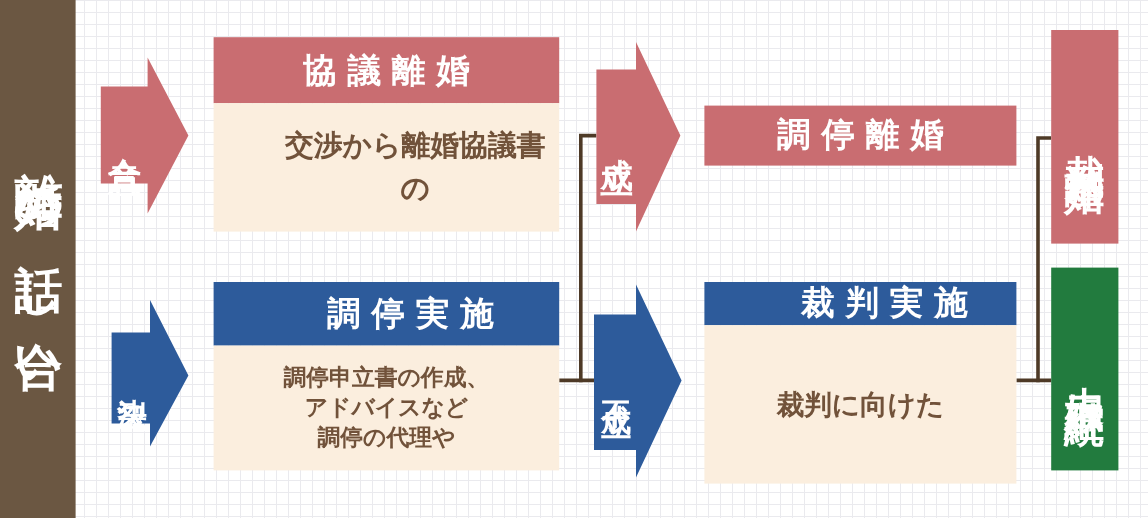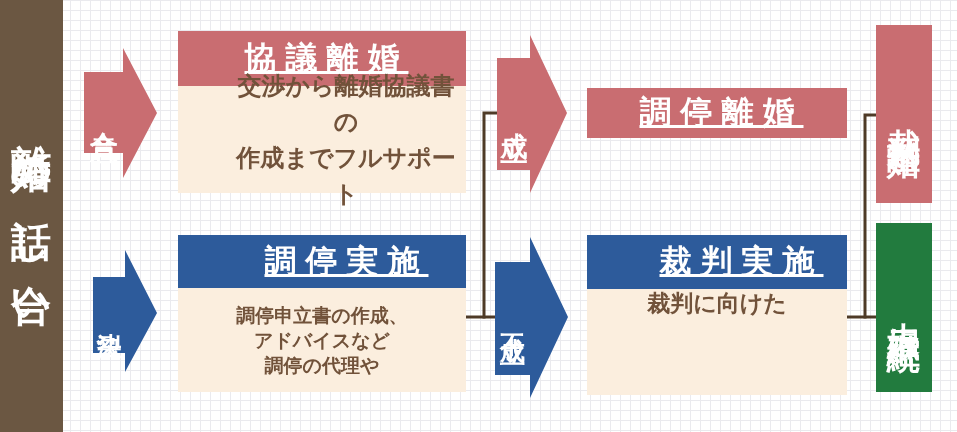--- a/index.html
+++ b/index.html
@@ -20,41 +20,41 @@
   .sidebar .vtext{
     writing-mode:vertical-rl;text-orientation:upright;
     color:#ffffff;font-size:40px;font-weight:bold;letter-spacing:10px;line-height:1;
   }
   
   .layer{position:absolute;left:0;top:0;width:957px;height:432px;}
   
   .box{position:absolute;}
   .box-header{
     display:flex;align-items:center;justify-content:center;
-    color:#ffffff;font-weight:bold;font-size:32px;letter-spacing:9px;text-indent:9px;text-decoration:underline;
+    color:#ffffff;font-weight:bold;font-size:28px;letter-spacing:9px;text-indent:9px;
   }
   .pink{background:#c96d71;}
   .blue{background:#2d5b9b;padding-left:40px;}
   .green{background:#227b3e;}
   .box-body{
     background:#fbeede;color:#71523a;font-weight:bold;text-align:center;
     display:flex;flex-direction:column;align-items:center;justify-content:center;
   }
   
   .b-kyougi{left:178px;top:31px;width:288px;}
   .b-kyougi .box-header{height:55px;}
   .b-kyougi .box-body{height:107px;font-size:24px;line-height:36px;padding-left:48px;}
   .b-choutei{left:178px;top:235px;width:288px;}
   .b-choutei .box-header{height:53px;}
   .b-choutei .box-body{height:104px;font-size:19px;line-height:25px;}
   .b-chouteirikon{left:587px;top:88px;width:260px;height:38px;}
   .b-chouteirikon .box-header{height:50px;}
   .b-saiban{left:587px;top:235px;width:260px;}
-  .b-saiban .box-header{height:54px;}
-  .b-saiban .box-body{height:106px;font-size:23px;line-height:28px;justify-content:space-between;}
+  .b-saiban .box-header{height:36px;}
+  .b-saiban .box-body{height:132px;font-size:23px;line-height:28px;}
   
   .vbox{
     position:absolute;display:flex;align-items:center;justify-content:center;
   }
   .vbox .vtext{
     writing-mode:vertical-rl;text-orientation:upright;
     color:#ffffff;font-size:33px;font-weight:bold;letter-spacing:6px;line-height:1;
   }
   .b-saibanrikon{left:876px;top:25px;width:56px;height:178px;}
   .b-fuufu{left:876px;top:223px;width:56px;height:169px;}
@@ -106,21 +106,20 @@
     <span class="vtext">成立</span>
   </div>
   <div class="arrow-label al-notsettled">
     <span class="vtext">不成立</span>
   </div>
 
   <div class="box b-kyougi">
     <div class="box-header pink">協議離婚</div>
     <div class="box-body">
       <div>交渉から離婚協議書の</div>
-      <div>作成までフルサポート</div>
     </div>
   </div>
 
   <div class="box b-choutei">
     <div class="box-header blue">調停実施</div>
     <div class="box-body">
       <div>調停申立書の作成、</div>
       <div>アドバイスなど</div>
       <div>調停の代理や</div>
     </div>

